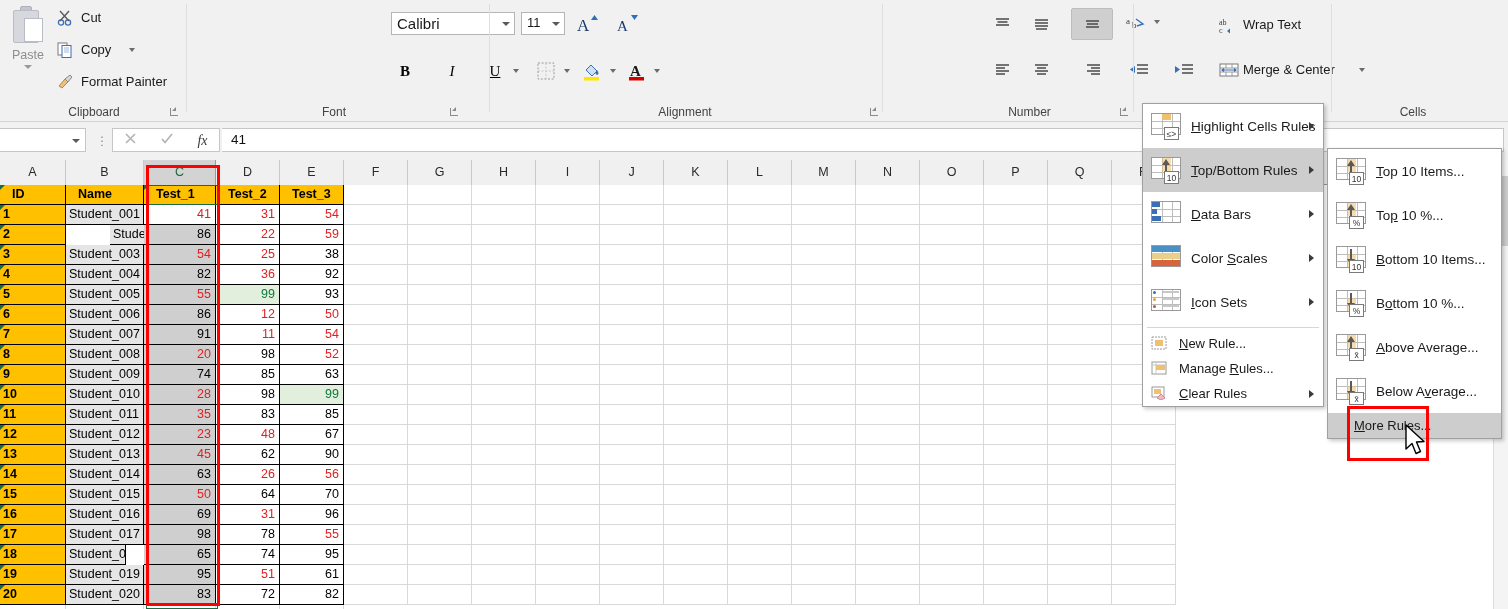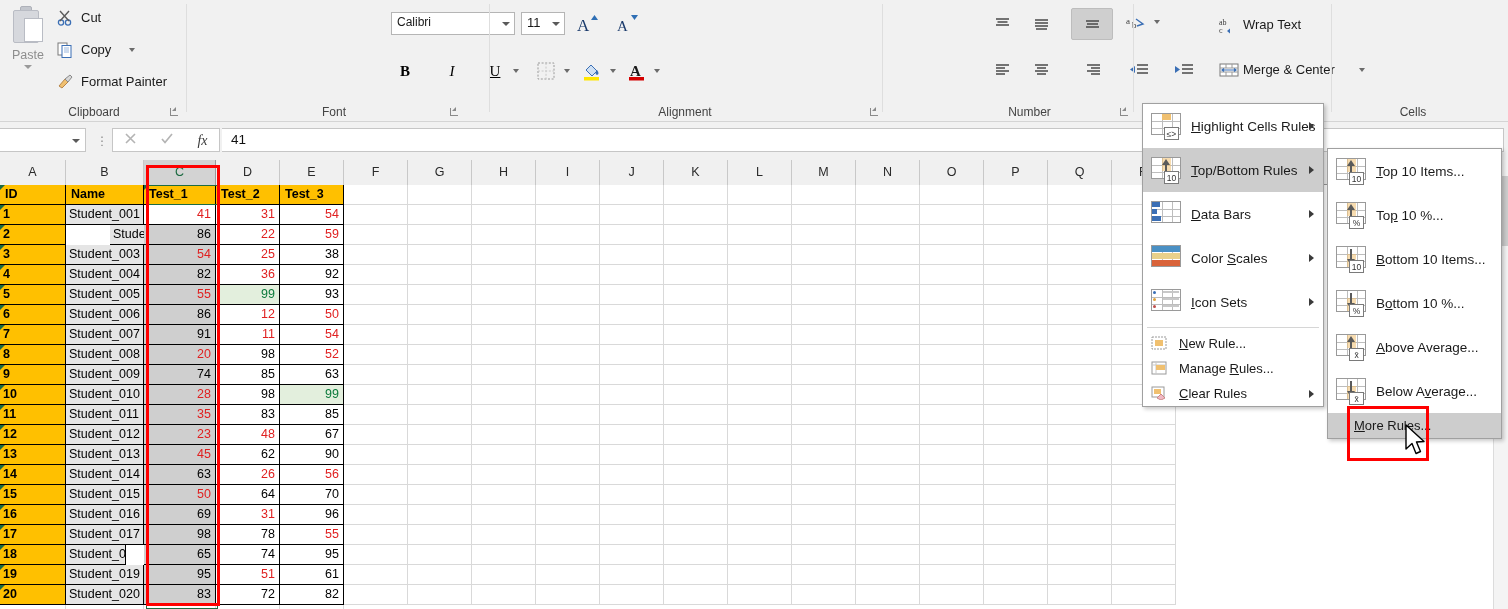--- a/index.html
+++ b/index.html
@@ -71,21 +71,21 @@
   .cmd-txt { font-size: 13px; color: #1a1a1a; margin-left: 6px; white-space: nowrap; }
   .mini-caret {
     width:0;height:0;margin-left:8px;
     border-left:3.5px solid transparent;border-right:3.5px solid transparent;
     border-top:4px solid #6b6b6b;
   }
 
   
   .fontname {
     position:absolute; left:203px; top:12px; width:124px; height:23px;
-    background:#fff; border:1px solid #b5b5b5; font-size:12px; color:#1a1a1a;
+    background:#fff; border:1px solid #b5b5b5; font-size:15px; color:#1a1a1a;
     padding:2px 16px 0 5px; cursor:text;
   }
   .fontsize {
     position:absolute; left:333px; top:12px; width:44px; height:23px;
     background:#fff; border:1px solid #b5b5b5; font-size:13px; color:#1a1a1a;
     padding:2px 14px 0 5px; cursor:text;
   }
   .cbox-caret{
     position:absolute; right:4px; top:9px; width:0;height:0;
     border-left:4px solid transparent;border-right:4px solid transparent;
@@ -126,21 +126,21 @@
     font-size:12.5px; color:#2a2a2a; border-right:1px solid #c8c8c8;
     background:#f0f0f0; cursor:pointer;
   }
   .ch.sel { background:#d3d3d3; color:#1d6b42; border-right:1px solid #9a9a9a; }
   .cell {
     position:absolute; height:20px; line-height:19px; font-size:12.5px;
     border-right:1px solid #000; border-bottom:1px solid #000;
     overflow:hidden; white-space:nowrap; cursor:cell;
   }
   .c-id    { background:#ffc000; color:#000; font-weight:bold; padding-left:3px; }
-  .c-hdr   { background:#ffc000; color:#000; font-weight:bold; padding-left:5px; }
+  .c-hdr   { background:#ffc000; color:#000; font-weight:bold; padding-left:12px; }
   .c-name  { background:#e5e5e5; color:#000; padding-left:3px; }
   .c-num   { background:#fff; color:#000; text-align:right; padding-right:4px; }
   .c-num.sel { background:#cfcfcf; }
   .c-num.red { color:#e02020; }
   .c-num.green { color:#0b7a3b; background:#e3efdd; }
   .tri {
     position:absolute; left:0; top:0; width:0;height:0;
     border-left:5px solid #1d6b42; border-bottom:5px solid transparent;
   }
   .emptycell {

